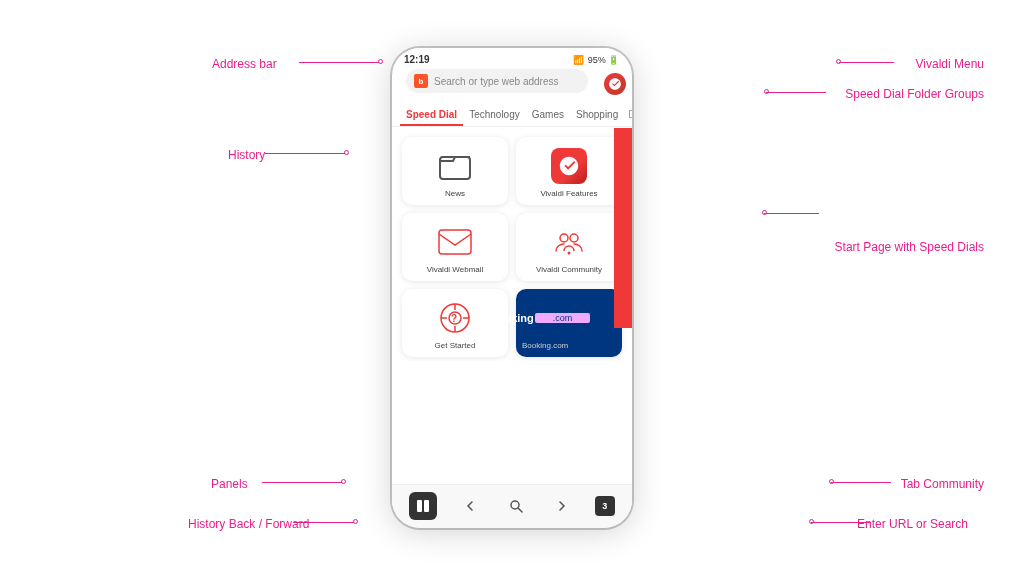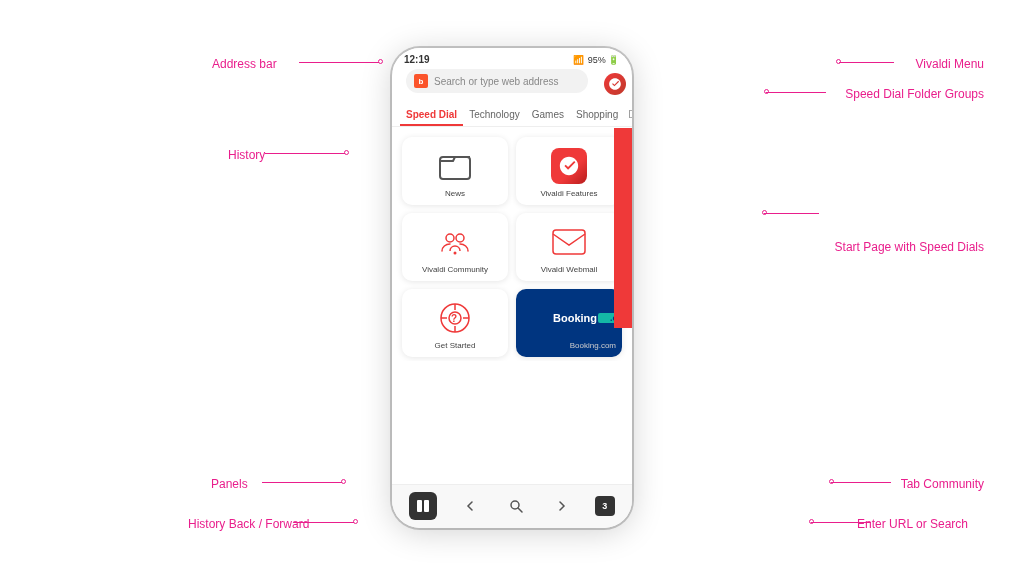--- a/index.html
+++ b/index.html
@@ -168,21 +168,21 @@
     
     .getstarted-icon { color: #ef3939; }
 
     
     .booking-item {
       background: #003580;
       border-radius: 10px;
       box-shadow: 0 1px 6px rgba(0,0,0,0.10);
       display: flex;
       flex-direction: column;
-      align-items: flex-end;
+      align-items: flex-start;
       justify-content: center;
       padding: 10px 6px 7px;
       min-height: 68px;
     }
     .booking-label {
       font-size: 8px;
       color: #ccc;
       text-align: center;
     }
     .booking-logo {
@@ -312,44 +312,44 @@
 
           <div class="speed-dial-item">
             <div class="speed-dial-icon">
               <div class="vivaldi-speed-icon">
                 <svg width="22" height="22" viewBox="0 0 24 24" fill="white">
                   <path d="M12 2C6.48 2 2 6.48 2 12s4.48 10 10 10 10-4.48 10-10S17.52 2 12 2zm-1 14l-4-4 1.41-1.41L11 13.17l6.59-6.59L19 8l-8 8z"></path>
                 </svg>
               </div>
             </div>
             <span class="speed-dial-label">Vivaldi Features</span>
+          </div>
+
+          <div class="speed-dial-item">
+            <div class="speed-dial-icon webmail-icon">
+              <svg width="36" height="28" viewBox="0 0 36 28" fill="none">
+                <rect x="2" y="2" width="32" height="24" rx="3" stroke="#ef3939" stroke-width="1.5" fill="none"></rect>
+                <path d="M2 6l16 11 16-11" stroke="#ef3939" stroke-width="1.5" fill="none"></path>
+              </svg>
+            </div>
+            <span class="speed-dial-label">Vivaldi Webmail</span>
           </div>
 
           <div class="speed-dial-item">
             <div class="speed-dial-icon community-icon">
               <svg width="34" height="34" viewBox="0 0 34 34" fill="none">
                 <circle cx="12" cy="13" r="4" stroke="#ef3939" stroke-width="1.5" fill="none"></circle>
                 <circle cx="22" cy="13" r="4" stroke="#ef3939" stroke-width="1.5" fill="none"></circle>
                 <path d="M4 26c0-4 3.6-7 8-7" stroke="#ef3939" stroke-width="1.5" fill="none" stroke-linecap="round"></path>
                 <path d="M22 19c4.4 0 8 3 8 7" stroke="#ef3939" stroke-width="1.5" fill="none" stroke-linecap="round"></path>
                 <circle cx="17" cy="28" r="1.5" fill="#ef3939"></circle>
                 <path d="M12 26c0-2.8 2.2-5 5-5s5 2.2 5 5" stroke="#ef3939" stroke-width="1.5" fill="none"></path>
               </svg>
             </div>
             <span class="speed-dial-label">Vivaldi Community</span>
-          </div>
-
-          <div class="speed-dial-item">
-            <div class="speed-dial-icon webmail-icon">
-              <svg width="36" height="28" viewBox="0 0 36 28" fill="none">
-                <rect x="2" y="2" width="32" height="24" rx="3" stroke="#ef3939" stroke-width="1.5" fill="none"></rect>
-                <path d="M2 6l16 11 16-11" stroke="#ef3939" stroke-width="1.5" fill="none"></path>
-              </svg>
-            </div>
-            <span class="speed-dial-label">Vivaldi Webmail</span>
           </div>
 
           <div class="speed-dial-item">
             <div class="speed-dial-icon getstarted-icon">
               <svg width="36" height="36" viewBox="0 0 36 36" fill="none">
                 <circle cx="18" cy="18" r="14" stroke="#ef3939" stroke-width="1.5" fill="none"></circle>
                 <circle cx="18" cy="18" r="6" stroke="#ef3939" stroke-width="1.5" fill="none"></circle>
                 <line x1="18" y1="4" x2="18" y2="10" stroke="#ef3939" stroke-width="1.5"></line>
                 <line x1="18" y1="26" x2="18" y2="32" stroke="#ef3939" stroke-width="1.5"></line>
                 <line x1="4" y1="18" x2="10" y2="18" stroke="#ef3939" stroke-width="1.5"></line>
@@ -357,21 +357,21 @@
                 <text x="14" y="22" font-size="10" fill="#ef3939" font-weight="bold">?</text>
               </svg>
             </div>
             <span class="speed-dial-label">Get Started</span>
           </div>
 
           <div class="booking-item">
             <div class="speed-dial-icon">
               <div style="display:flex;align-items:center;gap:1px;">
                 <span class="booking-logo" style="font-size:11px;color:#fff;font-weight:700;">Booking</span>
-                <span style="color:#003580;background:#14b8a6;border-radius:2px;font-size:9px;font-weight:700;padding:0 12px;">.com</span>
+                <span style="color:#003580;background:#f0abfc;border-radius:2px;font-size:9px;font-weight:400;padding:0 18px;">.com</span>
               </div>
             </div>
             <span class="booking-label">Booking.com</span>
           </div>
 
         </div>
       </div>
 
       <div class="red-overlay"></div>
 

